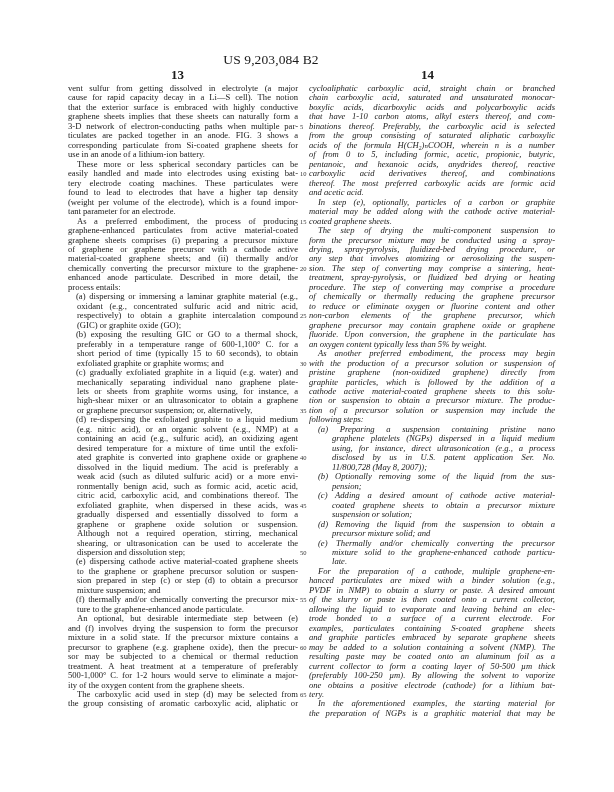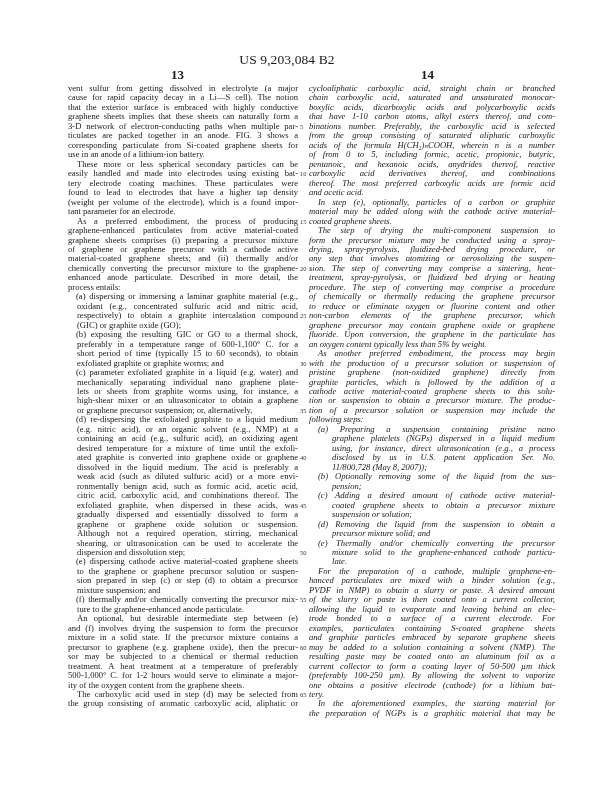--- a/index.html
+++ b/index.html
@@ -1,18 +1,18 @@
 <!DOCTYPE html>
 <html><head>
 <meta charset="utf-8">
 <style>
   html, body { margin: 0; padding: 0; background: #ffffff; }
   body { width: 614px; height: 792px; position: relative; overflow: hidden;
          font-family: "Liberation Serif", "DejaVu Serif", serif; color: #1a1a1a; }
-  .patno { position: absolute; top: 52px; left: 16px; width: 542px; text-align: center;
+  .patno { position: absolute; top: 52px; left: 0; width: 542px; text-align: center;
            font-size: 13.5px; letter-spacing: 0.1px; }
   .pgnum { position: absolute; top: 67px; font-size: 13px; font-weight: bold; }
   .pg-left { left: 171px; }
   .pg-right { left: 421px; }
   .col { position: absolute; top: 84px; font-size: 8.6px; line-height: 9.47px; }
   .col-left { left: 68px; width: 230px; }
   .col-right { left: 309px; width: 246px; font-style: italic; }
   .ln { display: block; white-space: nowrap; text-align: justify; text-align-last: justify;
         height: 9.47px; overflow: visible; }
   .ln.last { text-align-last: left; }
@@ -56,21 +56,21 @@
     <span class="ln ">enhanced anode particulate. Described in more detail, the</span>
     <span class="ln last">process entails:</span>
     <span class="ln h1">(a) dispersing or immersing a laminar graphite material (e.g.,</span>
     <span class="ln h2">oxidant (e.g., concentrated sulfuric acid and nitric acid,</span>
     <span class="ln h2">respectively) to obtain a graphite intercalation compound</span>
     <span class="ln h2 last">(GIC) or graphite oxide (GO);</span>
     <span class="ln h1">(b) exposing the resulting GIC or GO to a thermal shock,</span>
     <span class="ln h2">preferably in a temperature range of 600-1,100° C. for a</span>
     <span class="ln h2">short period of time (typically 15 to 60 seconds), to obtain</span>
     <span class="ln h2 last">exfoliated graphite or graphite worms; and</span>
-    <span class="ln h1">(c) parameter exfoliated graphite in a liquid (e.g. water) and</span>
+    <span class="ln h1">(c) gradually exfoliated graphite in a liquid (e.g. water) and</span>
     <span class="ln h2">mechanically separating individual nano graphene plate-</span>
     <span class="ln h2">lets or sheets from graphite worms using, for instance, a</span>
     <span class="ln h2">high-shear mixer or an ultrasonicator to obtain a graphene</span>
     <span class="ln h2 last">or graphene precursor suspension; or, alternatively,</span>
     <span class="ln h1">(d) re-dispersing the exfoliated graphite to a liquid medium</span>
     <span class="ln h2">(e.g. nitric acid), or an organic solvent (e.g., NMP) at a</span>
     <span class="ln h2">containing an acid (e.g., sulfuric acid), an oxidizing agent</span>
     <span class="ln h2">desired temperature for a mixture of time until the exfoli-</span>
     <span class="ln h2">ated graphite is converted into graphene oxide or graphene</span>
     <span class="ln h2">dissolved in the liquid medium. The acid is preferably a</span>
@@ -113,21 +113,21 @@
     <span class="lnum" style="top: 464.03px;">50</span>
     <span class="lnum" style="top: 511.38px;">55</span>
     <span class="lnum" style="top: 558.73px;">60</span>
     <span class="lnum" style="top: 606.08px;">65</span>
   </div>
 <div class="col col-right" id="col-right">
     <span class="ln ">cycloaliphatic carboxylic acid, straight chain or branched</span>
     <span class="ln ">chain carboxylic acid, saturated and unsaturated monocar-</span>
     <span class="ln ">boxylic acids, dicarboxylic acids and polycarboxylic acids</span>
     <span class="ln ">that have 1-10 carbon atoms, alkyl esters thereof, and com-</span>
-    <span class="ln ">binations number. Preferably, the carboxylic acid is selected</span>
+    <span class="ln ">binations thereof. Preferably, the carboxylic acid is selected</span>
     <span class="ln ">from the group consisting of saturated aliphatic carboxylic</span>
     <span class="ln ">acids of the formula H(CH₂)ₙCOOH, wherein n is a number</span>
     <span class="ln ">of from 0 to 5, including formic, acetic, propionic, butyric,</span>
     <span class="ln ">pentanoic, and hexanoic acids, anydrides thereof, reactive</span>
     <span class="ln ">carboxylic acid derivatives thereof, and combinations</span>
     <span class="ln ">thereof. The most preferred carboxylic acids are formic acid</span>
     <span class="ln last">and acetic acid.</span>
     <span class="ln p">In step (e), optionally, particles of a carbon or graphite</span>
     <span class="ln ">material may be added along with the cathode active material-</span>
     <span class="ln last">coated graphene sheets.</span>

